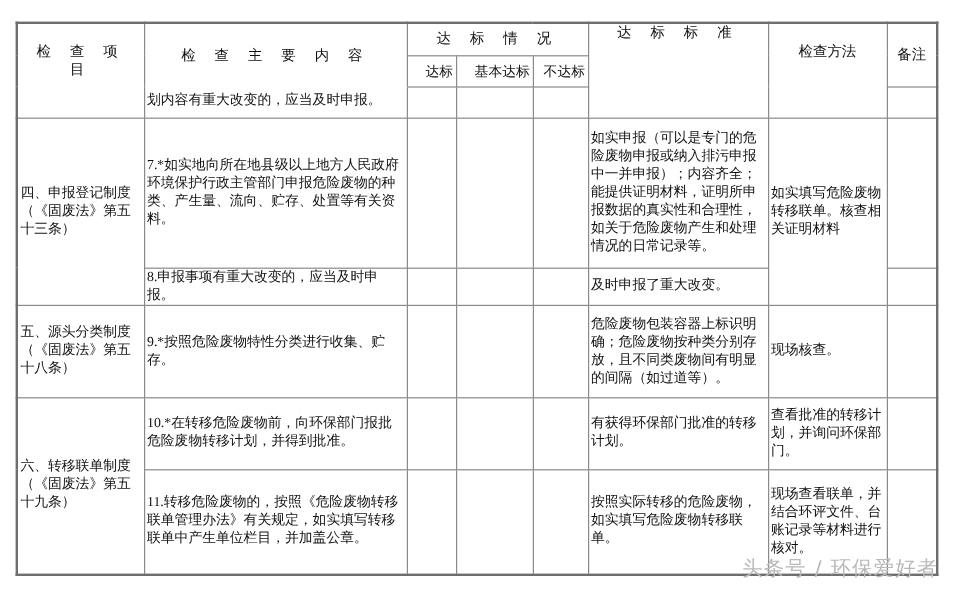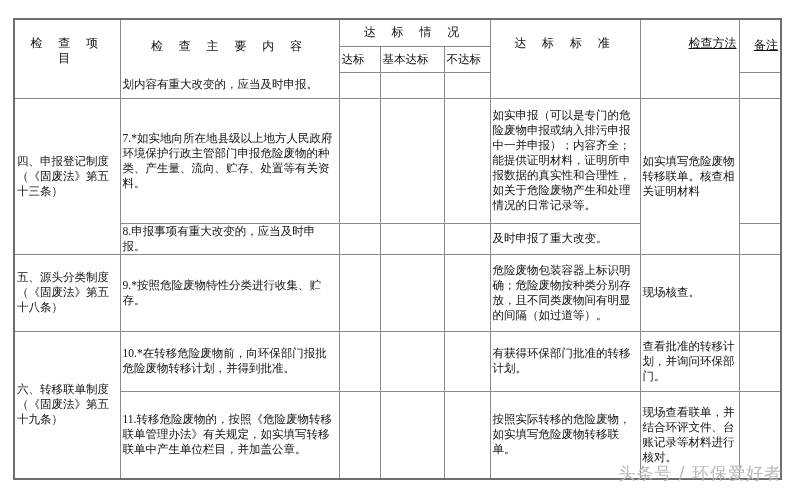--- a/index.html
+++ b/index.html
@@ -9,22 +9,22 @@
     position: absolute; left: 13px; top: 18px;
     border-collapse: collapse; table-layout: fixed;
     font-size: 11.5px; line-height: 15px; border-radius: 18px;
   }
   table.grid td, table.grid th {
     border: 1px solid #8a8a8a; padding: 0 2px; vertical-align: middle;
     font-weight: normal; word-break: break-all; overflow: hidden;
   }
   table.grid { border: 2px solid #6e6e6e; }
   .hdr { text-align: center; letter-spacing: 6px; font-size: 12px; }
-  .hdr-tight { text-align: right; font-size: 12px; text-decoration: underline; }
-  .sub { text-align: left; font-size: 11.5px; }
+  .hdr-tight { text-align: center; font-size: 12px; }
+  .sub { text-align: right; font-size: 11.5px; }
   .item { text-align: left; font-family: Liberation Serif, serif; }
   .watermark {
     position: absolute; right: 12px; top: 462px;
     font-size: 17px; color: #b9b9b9; letter-spacing: 1px;
   }
 </style>
 </head>
 <body>
 
 <table class="grid">
@@ -37,21 +37,21 @@
     <col style="width:150px">
     <col style="width:99px">
     <col style="width:42px">
   </colgroup>
 
   <tbody>
       <tr style="height:27px">
     <th class="hdr" rowspan="3" style="vertical-align:top;padding-top:16px">检 查 项 目</th>
     <th class="hdr" rowspan="2" style="border-bottom:none">检 查 主 要 内 容</th>
     <th class="hdr" colspan="3">达 标 情 况</th>
-    <th class="hdr" rowspan="3" style="vertical-align:top;padding-top:16px">达 标 标 准</th>
+    <th class="hdr" rowspan="3" style="vertical-align:top;">达 标 标 准</th>
     <th class="hdr-tight" rowspan="3" style="vertical-align:top;padding-top:16px">检查方法</th>
     <th class="hdr-tight" rowspan="2">备注</th>
   </tr>
 
   <tr style="height:26px">
     <th class="sub">达标</th>
     <th class="sub">基本达标</th>
     <th class="sub">不达标</th>
   </tr>
 

